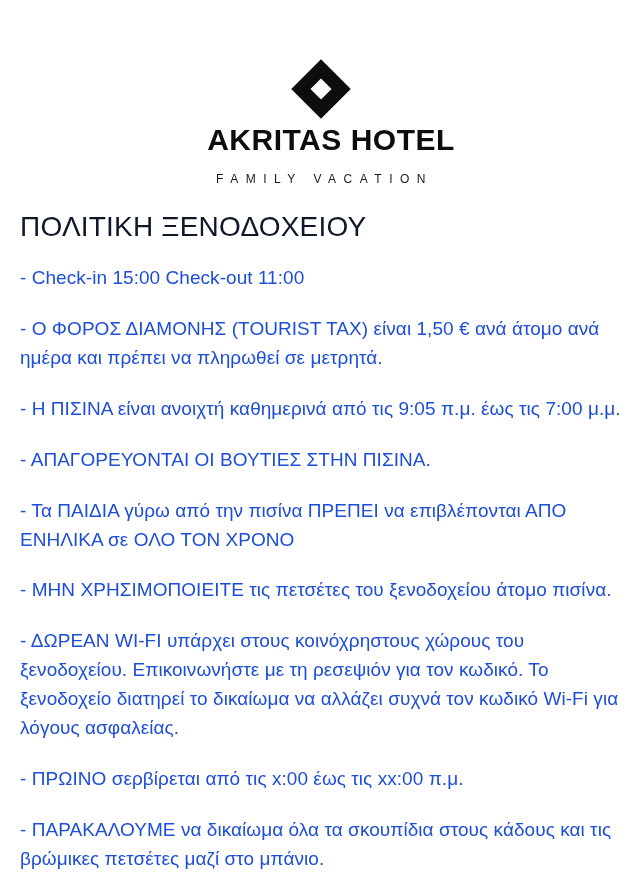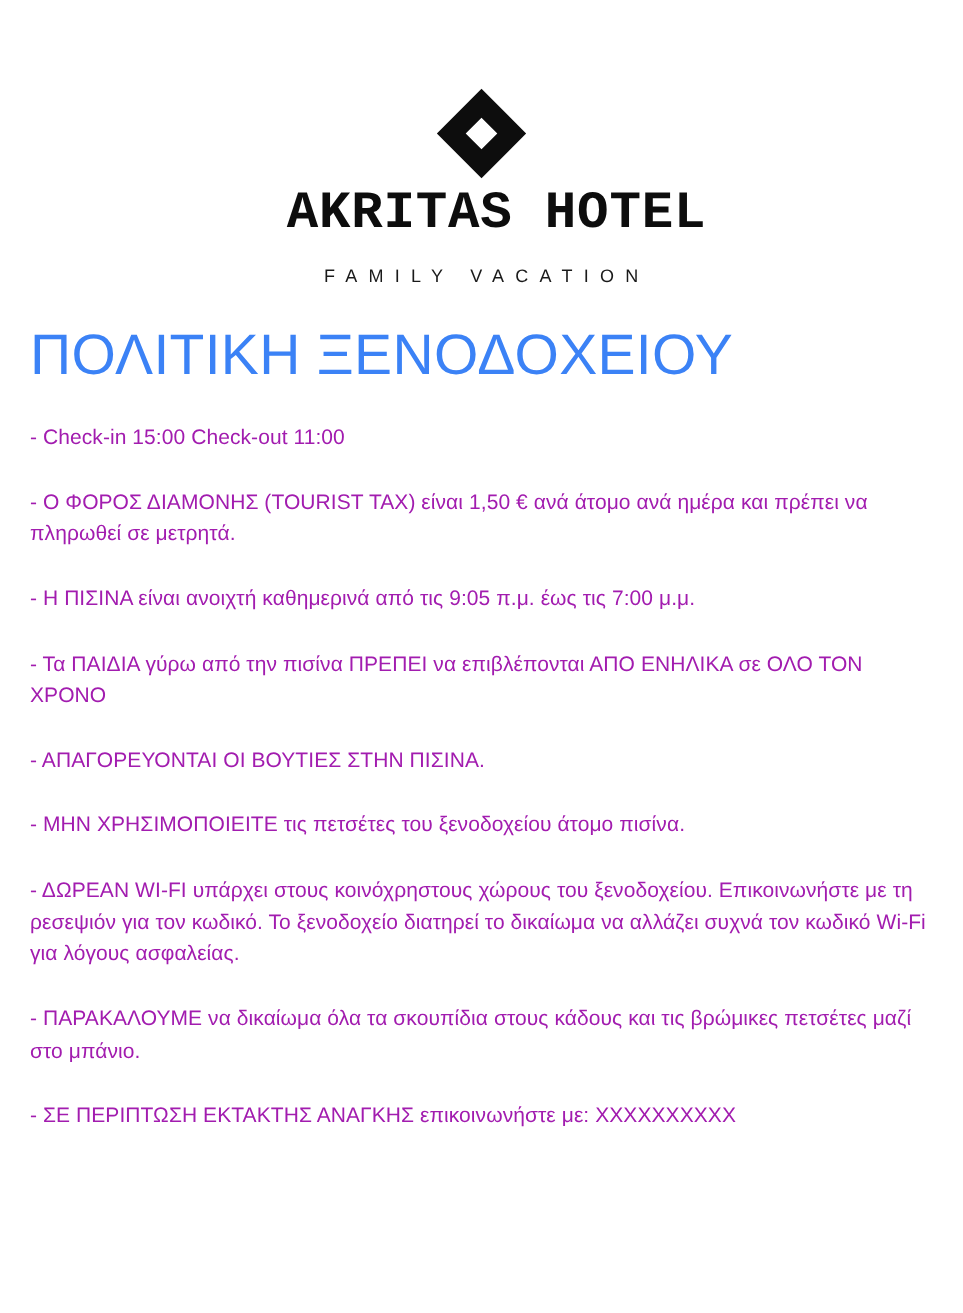--- a/index.html
+++ b/index.html
@@ -24,23 +24,23 @@
     flex-direction: column;
     align-items: center;
   }
   .logo-mark {
     width: 62px;
     height: 62px;
     display: block;
     margin-bottom: 4px;
   }
   .logo-wordmark {
-    font-family: Liberation Mono, monospace;
+    font-family: Liberation Sans, sans-serif;
     font-weight: bold;
-    font-size: 35px;
+    font-size: 30px;
     letter-spacing: 0.5px;
     color: #0d0d0d;
     line-height: 1.05;
     white-space: nowrap;
     margin-left: 20px;
   }
   .logo-tagline {
     font-family: "Liberation Sans", sans-serif;
     font-weight: normal;
     font-size: 12px;
@@ -52,36 +52,36 @@
   }
 
   
   .doc {
     padding: 0 18px 0 20px;
     margin-top: 26px;
   }
   .doc-title {
     font-family: "Liberation Sans", sans-serif;
     font-weight: normal;
-    font-size: 38px;
+    font-size: 28px;
     letter-spacing: 0.2px;
-    color: #3b82f6;
+    color: #0f172a;
     margin: 0 0 22px 0;
     line-height: 1.1;
   }
   .policy-list {
     list-style: none;
     margin: 0;
     padding: 0;
   }
   .policy-item {
     font-family: "Liberation Sans", sans-serif;
-    font-size: 14px;
+    font-size: 19px;
     line-height: 1.52;
-    color: #a21caf;
+    color: #1d4ed8;
     margin: 0 0 22px 0;
     letter-spacing: 0.05px;
   }
   .policy-item:last-child {
     margin-bottom: 0;
   }
 </style>
 </head>
 <body>
 
@@ -93,20 +93,21 @@
   <div class="logo-tagline">FAMILY VACATION</div>
 </div>
 
 <div class="doc">
   <h1 class="doc-title">ΠΟΛΙΤΙΚΗ ΞΕΝΟΔΟΧΕΙΟΥ</h1>
 
   <ul class="policy-list">
     <li class="policy-item">- Check-in 15:00 Check-out 11:00</li>
     <li class="policy-item">- Ο ΦΟΡΟΣ ΔΙΑΜΟΝΗΣ (TOURIST TAX) είναι 1,50 € ανά άτομο ανά ημέρα και πρέπει να πληρωθεί σε μετρητά.</li>
     <li class="policy-item">- Η ΠΙΣΙΝΑ είναι ανοιχτή καθημερινά από τις 9:05 π.μ. έως τις 7:00 μ.μ.</li>
+    <li class="policy-item">- ΑΠΑΓΟΡΕΥΟΝΤΑΙ ΟΙ ΒΟΥΤΙΕΣ ΣΤΗΝ ΠΙΣΙΝΑ.</li>
     <li class="policy-item">- Τα ΠΑΙΔΙΑ γύρω από την πισίνα ΠΡΕΠΕΙ να επιβλέπονται ΑΠΟ ΕΝΗΛΙΚΑ σε ΟΛΟ ΤΟΝ ΧΡΟΝΟ</li>
-    <li class="policy-item">- ΑΠΑΓΟΡΕΥΟΝΤΑΙ ΟΙ ΒΟΥΤΙΕΣ ΣΤΗΝ ΠΙΣΙΝΑ.</li>
     <li class="policy-item">- ΜΗΝ ΧΡΗΣΙΜΟΠΟΙΕΙΤΕ τις πετσέτες του ξενοδοχείου άτομο πισίνα.</li>
     <li class="policy-item">- ΔΩΡΕΑΝ WI-FI υπάρχει στους κοινόχρηστους χώρους του ξενοδοχείου. Επικοινωνήστε με τη ρεσεψιόν για τον κωδικό. Το ξενοδοχείο διατηρεί το δικαίωμα να αλλάζει συχνά τον κωδικό Wi-Fi για λόγους ασφαλείας.</li>
+    <li class="policy-item">- ΠΡΩΙΝΟ σερβίρεται από τις x:00 έως τις xx:00 π.μ.</li>
     <li class="policy-item">- ΠΑΡΑΚΑΛΟΥΜΕ να δικαίωμα όλα τα σκουπίδια στους κάδους και τις βρώμικες πετσέτες μαζί στο μπάνιο.</li>
     <li class="policy-item">- ΣΕ ΠΕΡΙΠΤΩΣΗ ΕΚΤΑΚΤΗΣ ΑΝΑΓΚΗΣ επικοινωνήστε με: ΧΧΧΧΧΧΧΧΧΧ</li>
   </ul>
 </div>
 
 </body></html>

